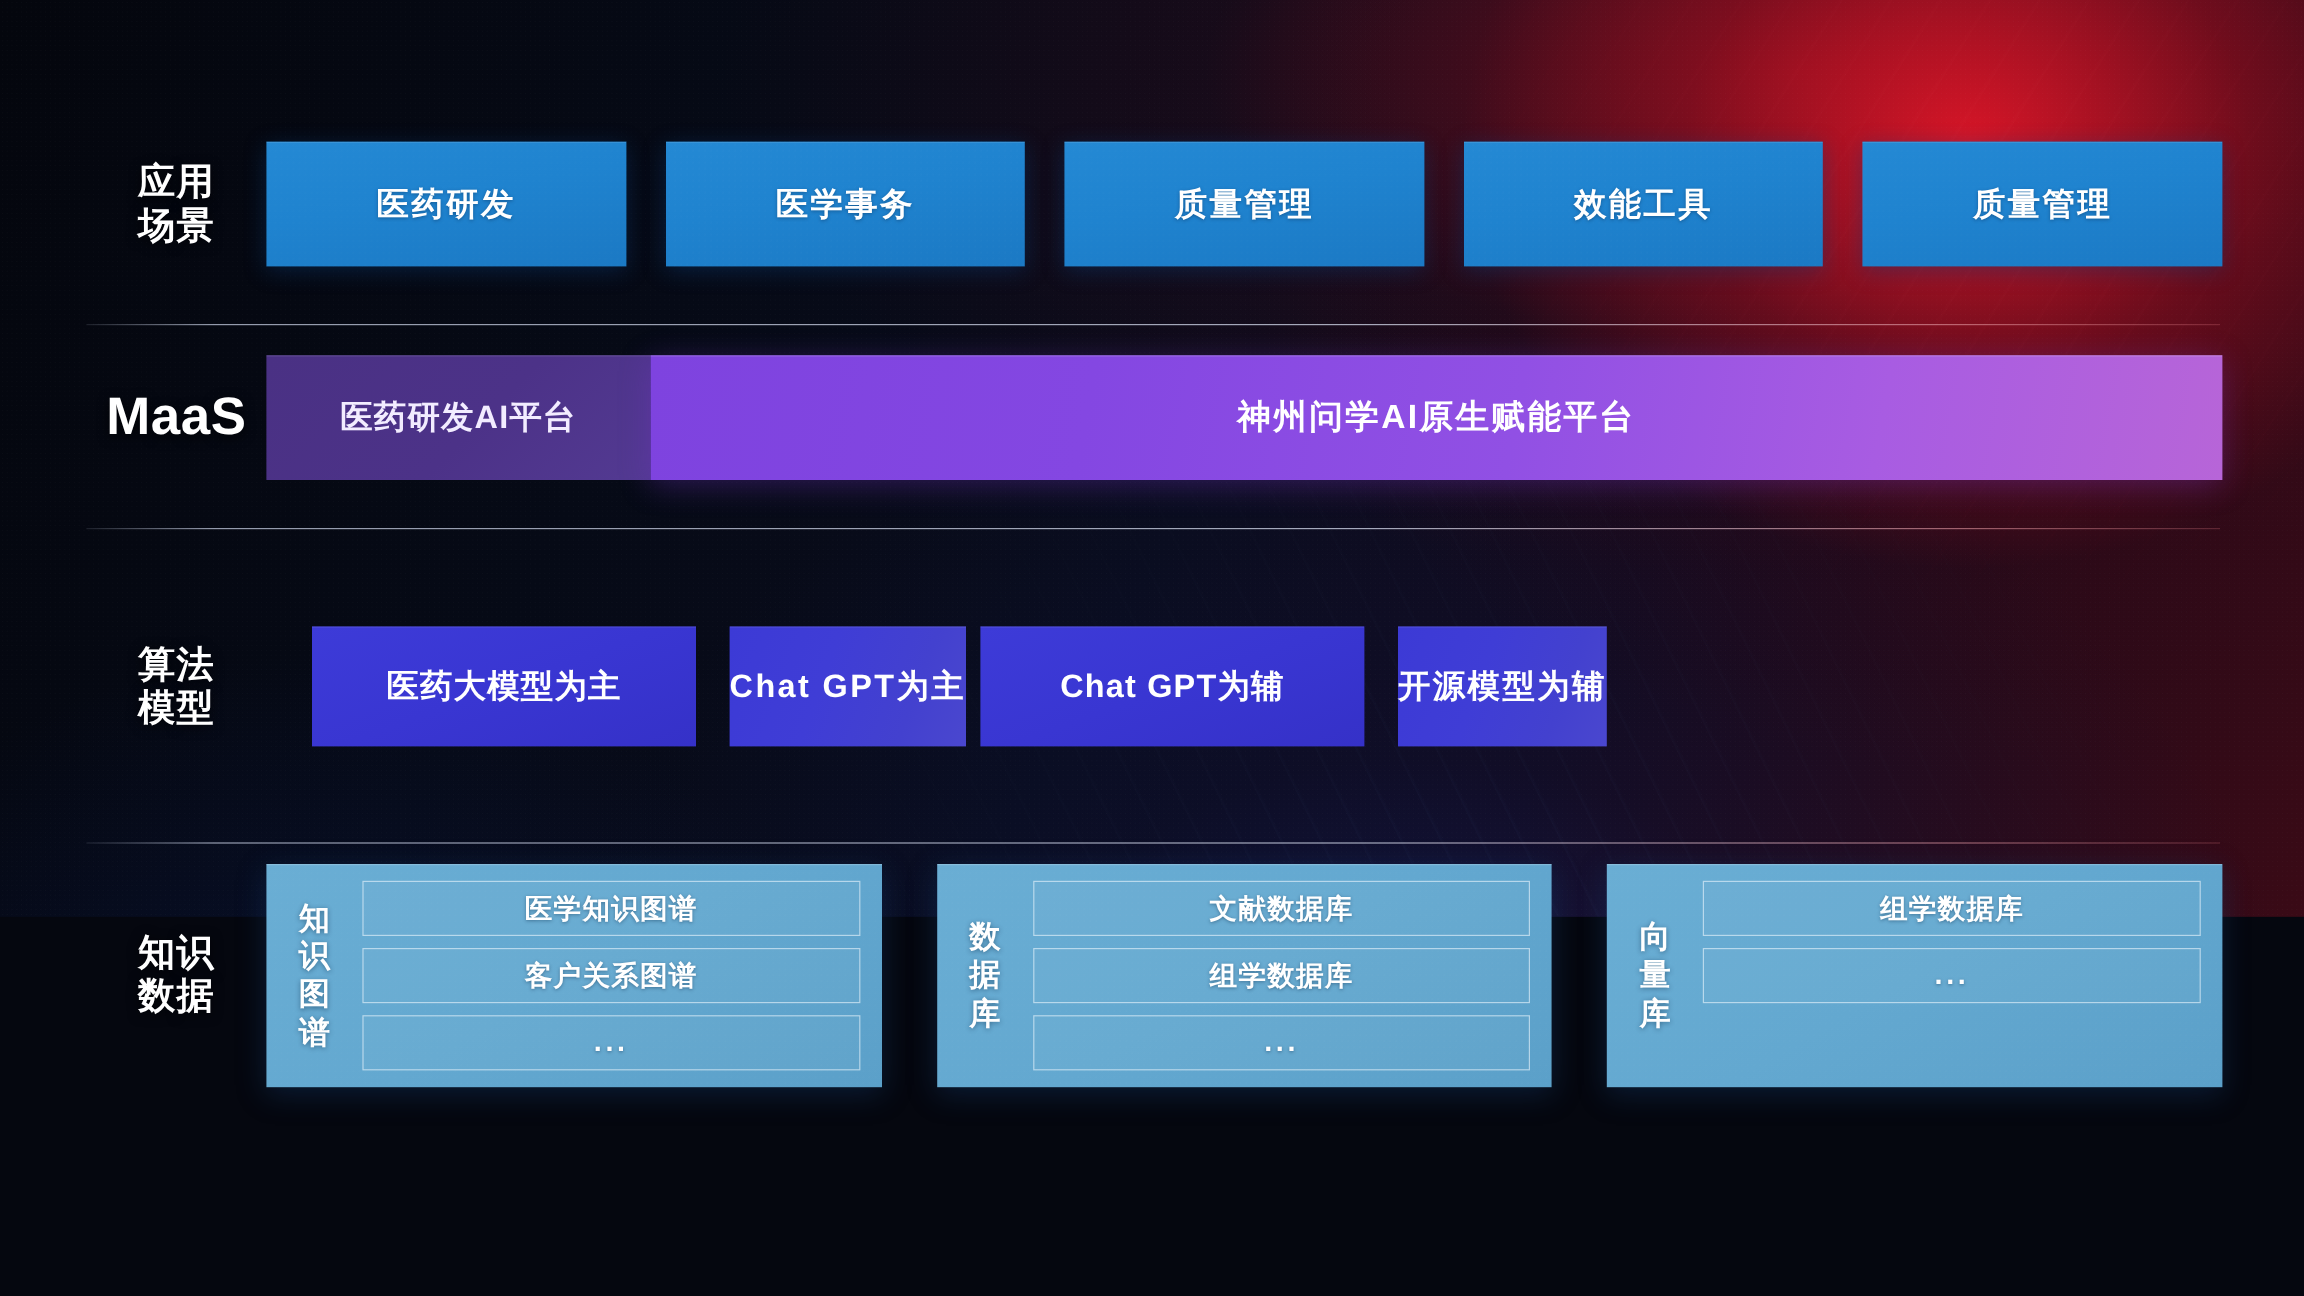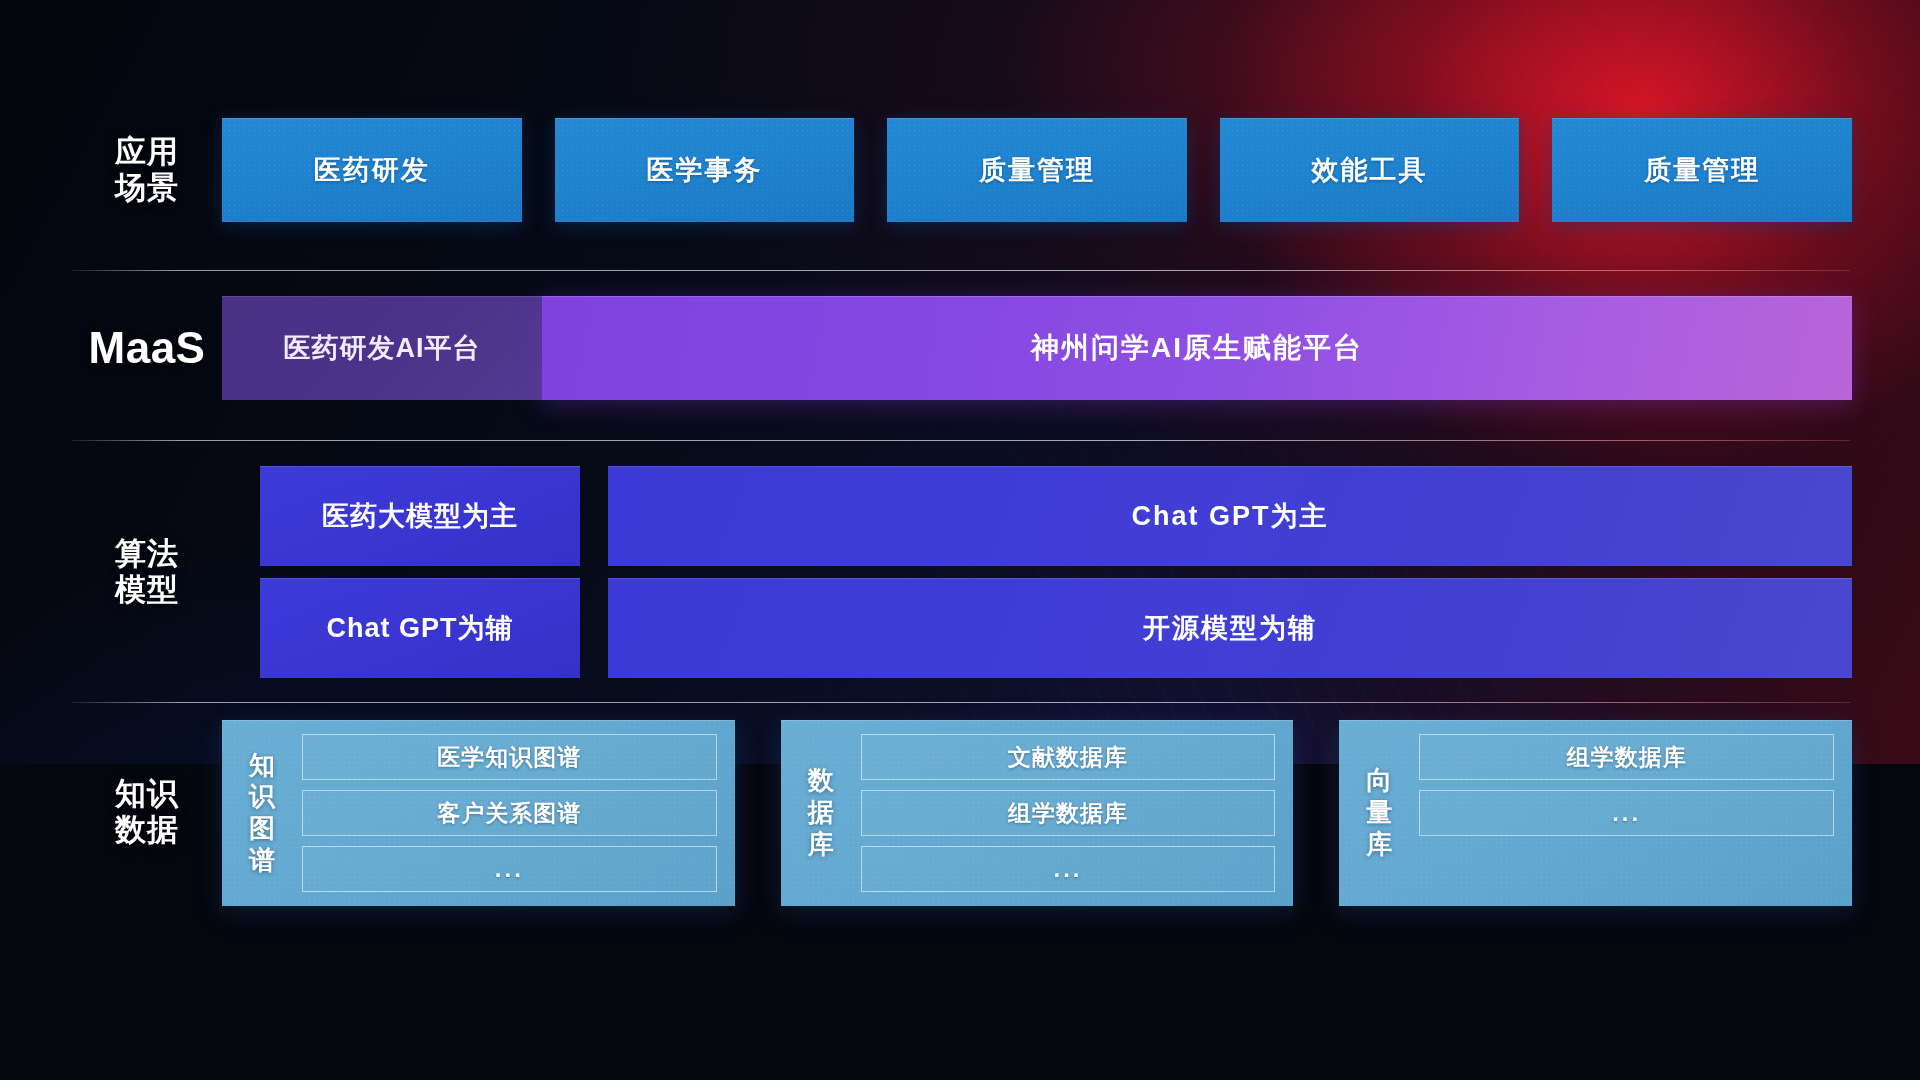--- a/index.html
+++ b/index.html
@@ -134,21 +134,21 @@
     height: 104px;
     display: flex; align-items: center; justify-content: center;
     background: linear-gradient(100deg, #7e43df 0%, #8447e2 28%, #9150e4 55%, #a85ce2 78%, #b765d8 100%);
     color: #ffffff;
     font-size: 28px; font-weight: bold; letter-spacing: 2px;
     box-shadow: 0 5px 24px rgba(110,50,190,0.38), inset 0 1px 0 rgba(255,255,255,0.18);
   }
 
   
   #row-algo { left: 72px; top: 466px; width: 1780px; height: 212px; }
-  #row-algo .algo-stack { flex: 1; display: flex; flex-direction: column; gap: 12px; padding-left: 38px; }
+  #row-algo .algo-stack { flex: 1; display: flex; flex-direction: row; gap: 12px; padding-left: 38px; }
   .algo-line { display: flex; height: 100px; }
   .algo-left {
     width: 320px; flex: 0 0 320px;
     display: flex; align-items: center; justify-content: center;
     background: linear-gradient(160deg, #3d3bd8 0%, #3936d2 50%, #3531c8 100%);
     color: #ffffff; font-size: 27px; font-weight: bold; letter-spacing: 1px;
     box-shadow: inset 0 1px 0 rgba(255,255,255,0.12);
   }
   .algo-right {
     flex: 1; margin-left: 28px;

